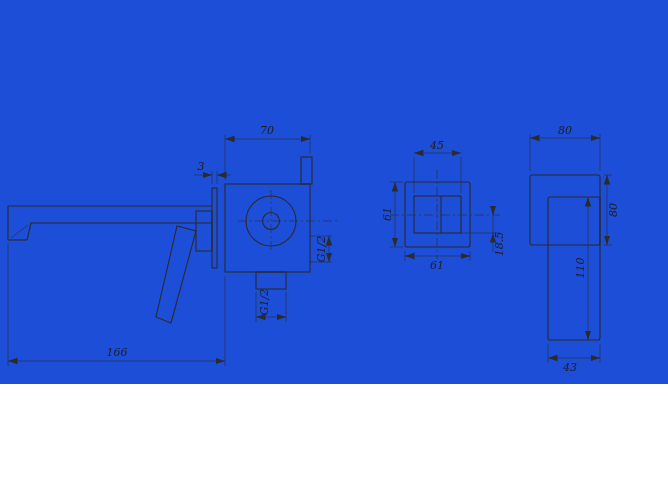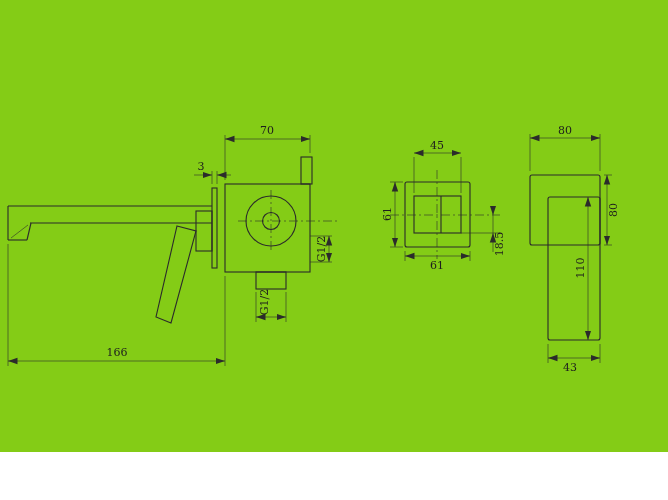--- a/index.html
+++ b/index.html
@@ -5,23 +5,24 @@
 <style>
   html, body {
     margin: 0;
     padding: 0;
     background: #ffffff;
     font-family: "DejaVu Serif", serif;
   }
   .canvas {
     position: relative;
     width: 668px;
-    height: 452px;
-    background: #84cc16;
+    height: 384px;
+    background: #1d4ed8;
     overflow: hidden;
+    font-style: italic;
   }
   svg { display: block; }
   .s  { stroke: #2b2b2b; stroke-width: 1.1; fill: none; }   
   .t  { stroke: #2b2b2b; stroke-width: 0.6; fill: none; }   
   .c  { stroke: #2b2b2b; stroke-width: 0.6; fill: none; stroke-dasharray: 9 3 2 3; } 
   .txt {
     font-family: "DejaVu Serif", serif;
     font-size: 11px;
     fill: #1e1e1e;
   }

